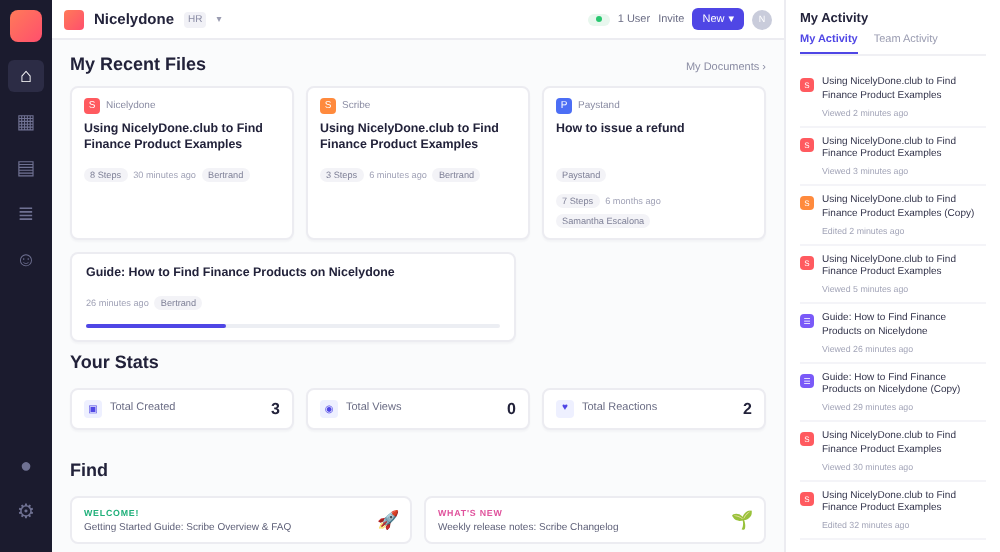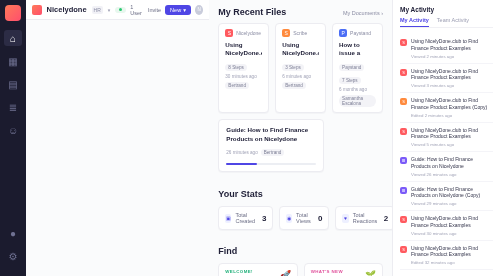--- a/index.html
+++ b/index.html
@@ -29,21 +29,21 @@
   .rail-ico {
     width: 18px; height: 16px; margin-bottom: 7px;
     display: flex; align-items: center; justify-content: center;
     color: #6f7192; font-size: 10px;
     border-radius: 3px;
   }
   .rail-ico.active { color: #ffffff; background: #2c2c45; }
   .rail-bottom { margin-top: auto; padding-bottom: 5px; display:flex; flex-direction:column; align-items:center;}
 
   
-  .main { flex: 1 1 auto; min-width: 0; display: flex; flex-direction: row; background:#fafbfc; }
+  .main { flex: 1 1 auto; min-width: 0; display: flex; flex-direction: column; background:#fafbfc; }
 
   .topbar {
     height: 20px; flex: 0 0 20px;
     background: #ffffff;
     border-bottom: 1px solid #ececf1;
     display: flex; align-items: center;
     padding: 0 6px;
     gap: 5px;
   }
   .ws-mark {
@@ -108,21 +108,21 @@
   .card-wide {
     margin-top:6px;
     background:#fff; border:1px solid #ececf1; border-radius:4px;
     padding:6px 7px; width:64%;
     box-shadow: 0 1px 1px rgba(20,20,50,.03);
   }
   .wide-title { font-size:6.2px; font-weight:bold; color:#22223a; line-height:1.4; }
   .progress { margin-top:7px; height:2px; background:#eceef3; border-radius:2px; }
   .progress > i { display:block; height:100%; width:34%; background:#4f46e5; border-radius:2px; }
 
-  .stats { margin-top:11px; }
+  .stats { }
   .stat-row {
     margin-top:5px; display:flex; gap:6px;
   }
   .stat {
     flex:1 1 0; background:#fff; border:1px solid #ececf1; border-radius:4px;
     padding:5px 6px; display:flex; align-items:center; gap:4px;
     box-shadow: 0 1px 1px rgba(20,20,50,.03);
   }
   .stat-ico {
     width:9px;height:9px;border-radius:2px;background:#eef0ff;

